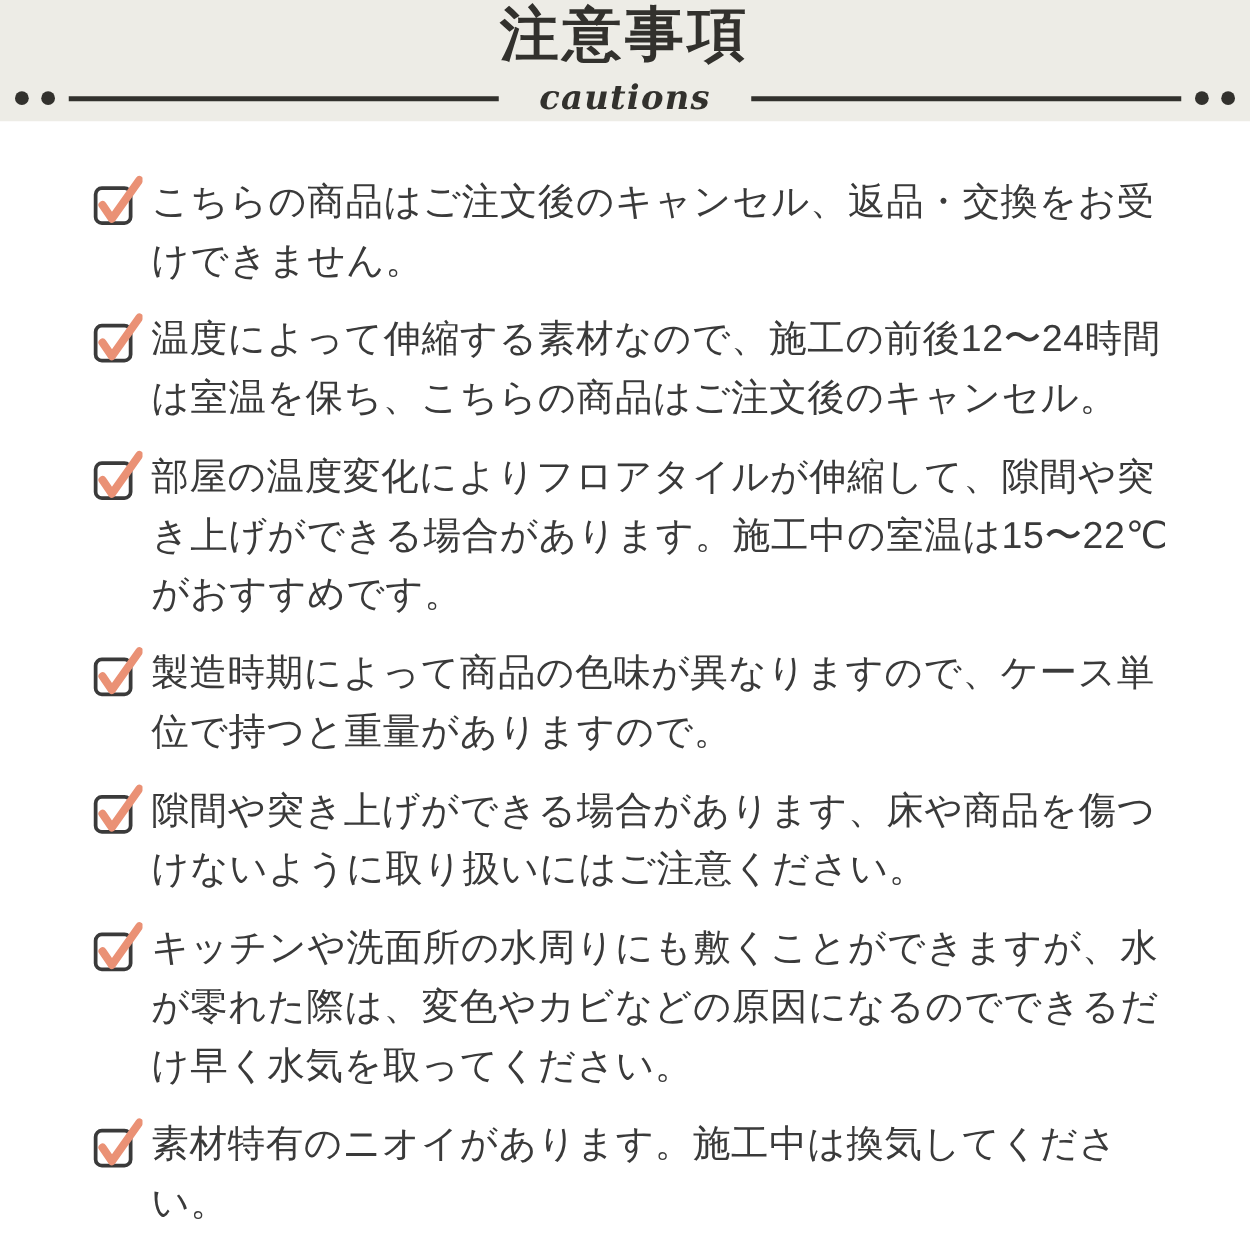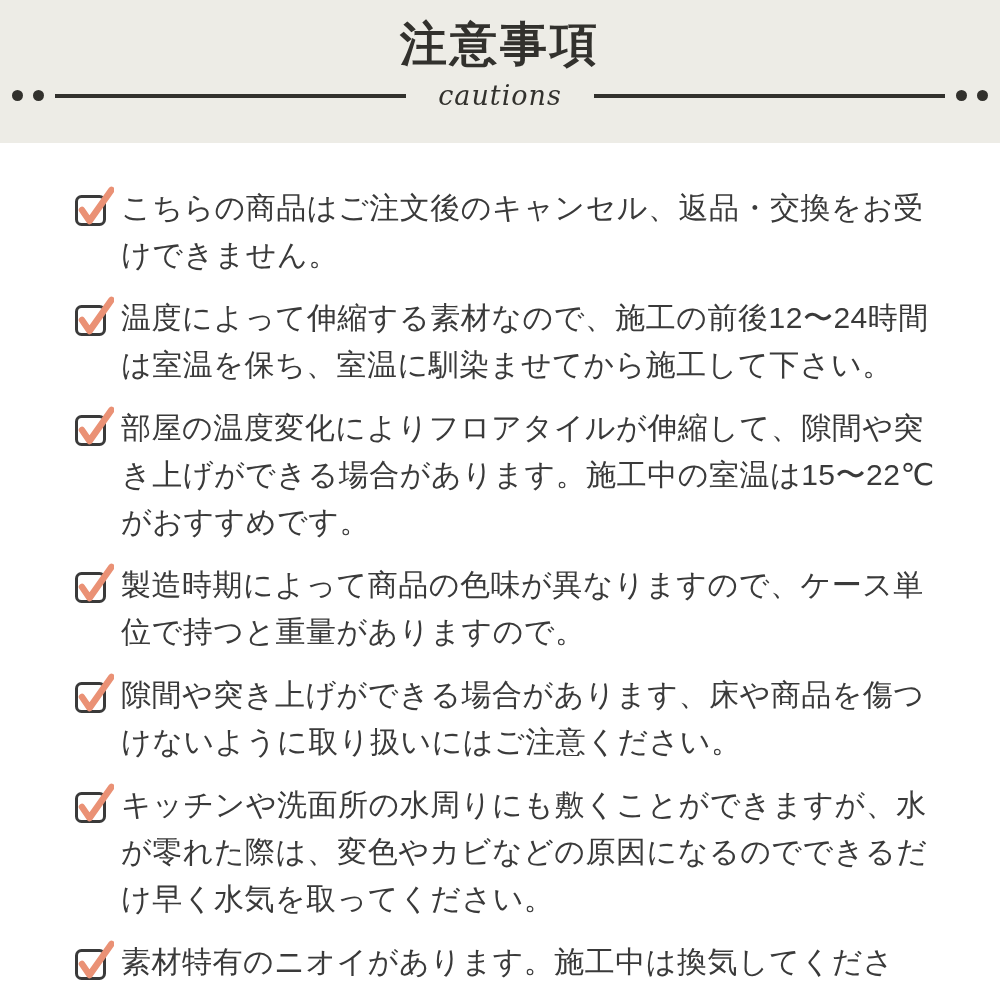--- a/index.html
+++ b/index.html
@@ -13,22 +13,21 @@
   html, body { background: #ffffff; }
   body { font-family: "Liberation Sans", "DejaVu Sans", sans-serif; }
   .page {
     width: 1000px;
     height: 1000px;
     background: #ffffff;
     overflow: hidden;
   }
   .header {
     background: var(--header-bg);
-    height: 143px;
-    padding-top: 17px;
+    height: 97px;
   }
   .title {
     text-align: center;
     font-size: 47px;
     font-weight: 800;
     letter-spacing: 3px;
     line-height: 1.15;
     color: var(--ink);
   }
   .divider {
@@ -47,21 +46,21 @@
   }
   .rule {
     flex: 1 1 auto;
     height: 4px;
     background: var(--ink);
     margin: 0 6px;
   }
   .subtitle {
     font-family: "DejaVu Serif", serif;
     font-style: italic;
-    font-weight: normal;
+    font-weight: bold;
     font-size: 27px;
     letter-spacing: 1px;
     color: var(--ink);
     margin: 0 26px;
     flex: 0 0 auto;
   }
   .content {
     padding: 41px 55px 0 74px;
   }
   .item {
@@ -114,21 +113,21 @@
         <p class="item-text">こちらの商品はご注文後のキャンセル、返品・交換をお受けできません。</p>
       </div>
 
       <div class="item">
         <span class="checkbox">
           <svg viewBox="0 0 40 44" xmlns="http://www.w3.org/2000/svg" aria-hidden="true">
             <rect x="2.5" y="12.5" width="28" height="28" rx="5" fill="#ffffff" stroke="var(--box-border)" stroke-width="3"></rect>
             <path d="M8 26 L15.5 37 L37.5 6" fill="none" stroke="var(--check-accent)" stroke-width="6.5" stroke-linecap="round" stroke-linejoin="round"></path>
           </svg>
         </span>
-        <p class="item-text">温度によって伸縮する素材なので、施工の前後12〜24時間は室温を保ち、室温に馴染ませてから施工して下さい。</p>
+        <p class="item-text">温度によって伸縮する素材なので、施工の前後12〜24時間は室温を保ち、こちらの商品はご注文後のキャンセル。</p>
       </div>
 
       <div class="item">
         <span class="checkbox">
           <svg viewBox="0 0 40 44" xmlns="http://www.w3.org/2000/svg" aria-hidden="true">
             <rect x="2.5" y="12.5" width="28" height="28" rx="5" fill="#ffffff" stroke="var(--box-border)" stroke-width="3"></rect>
             <path d="M8 26 L15.5 37 L37.5 6" fill="none" stroke="var(--check-accent)" stroke-width="6.5" stroke-linecap="round" stroke-linejoin="round"></path>
           </svg>
         </span>
         <p class="item-text">部屋の温度変化によりフロアタイルが伸縮して、隙間や突き上げができる場合があります。施工中の室温は15〜22℃がおすすめです。</p>

